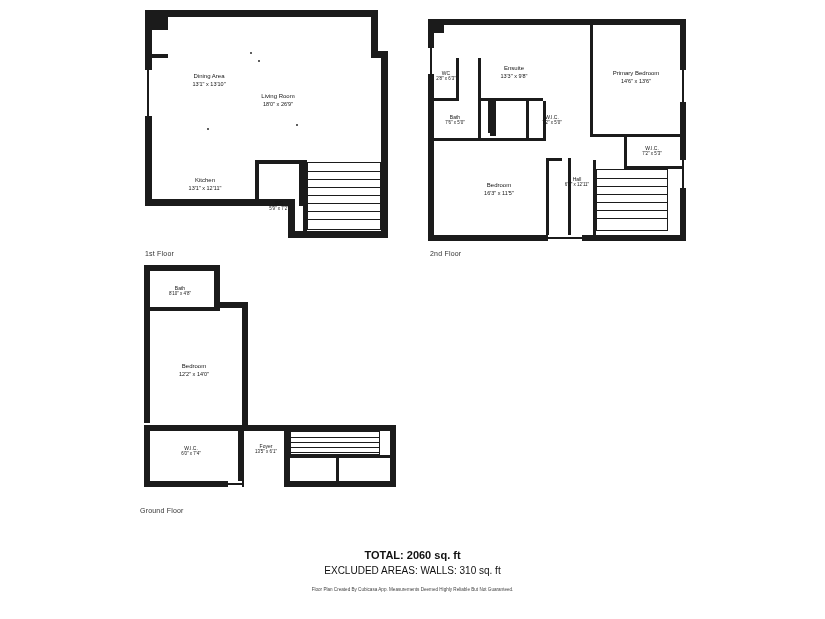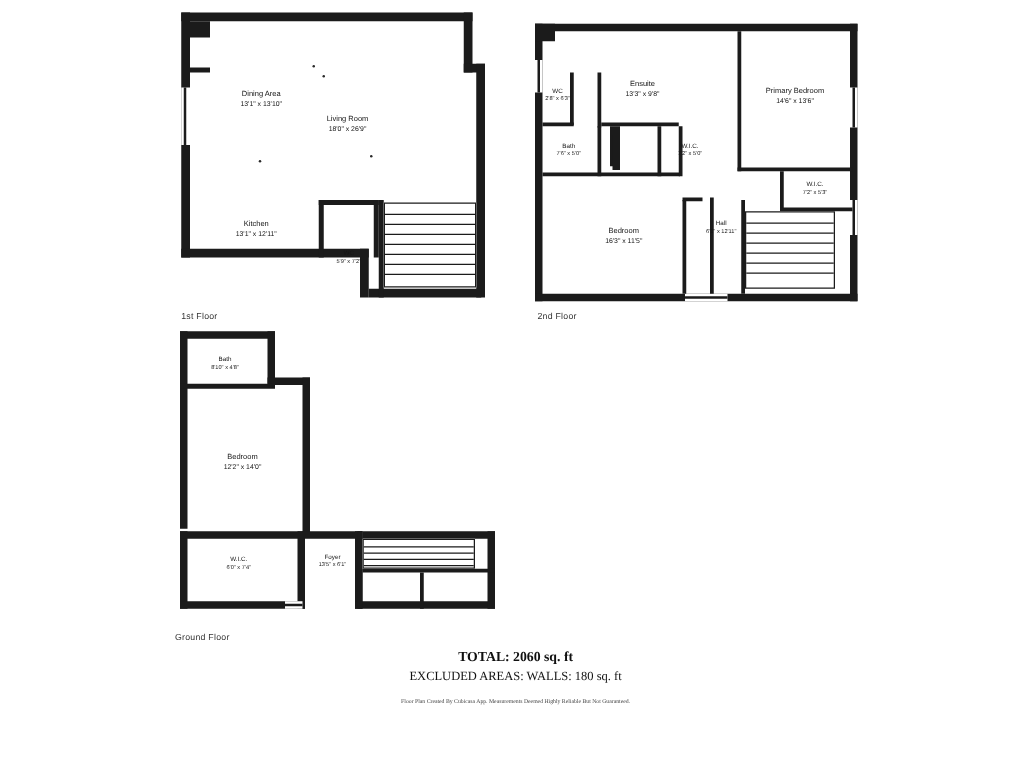--- a/index.html
+++ b/index.html
@@ -306,17 +306,17 @@
   </div>
 
   <div class="room tiny" style="left:104px; top:178px; width:44px;">
     <span class="nm">Foyer</span>
     <span class="dm">13'5" x 6'1"</span>
   </div>
 </div>
 
 <div class="floor-label" style="left:140px; top:507px;">Ground Floor</div>
 
-<div class="footer" style="top:520px;font-family:Liberation Serif, serif;">
+<div class="footer" style="top:549px;">
   <div class="total">TOTAL: 2060 sq. ft</div>
-  <div class="breakdown">EXCLUDED AREAS: WALLS: 180 sq. ft</div>
+  <div class="breakdown">EXCLUDED AREAS: WALLS: 310 sq. ft</div>
   <div class="credit">Floor Plan Created By Cubicasa App. Measurements Deemed Highly Reliable But Not Guaranteed.</div>
 </div>
 
 </body></html>

